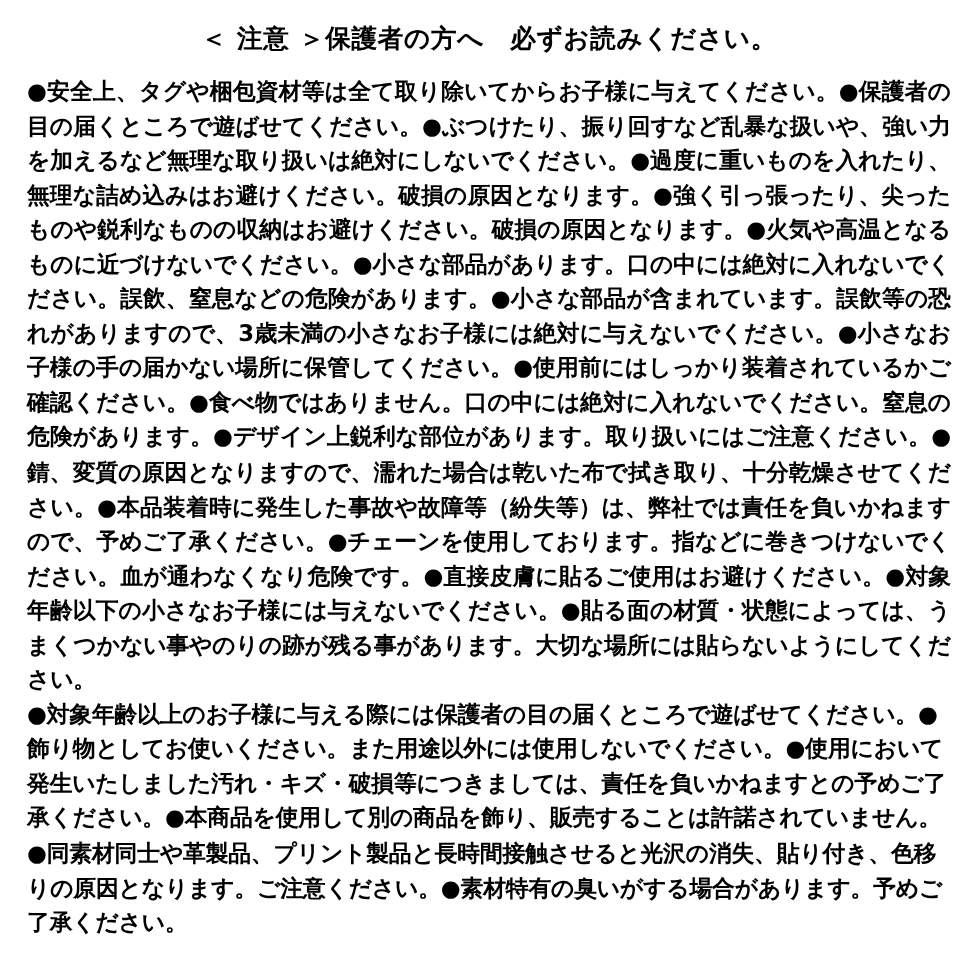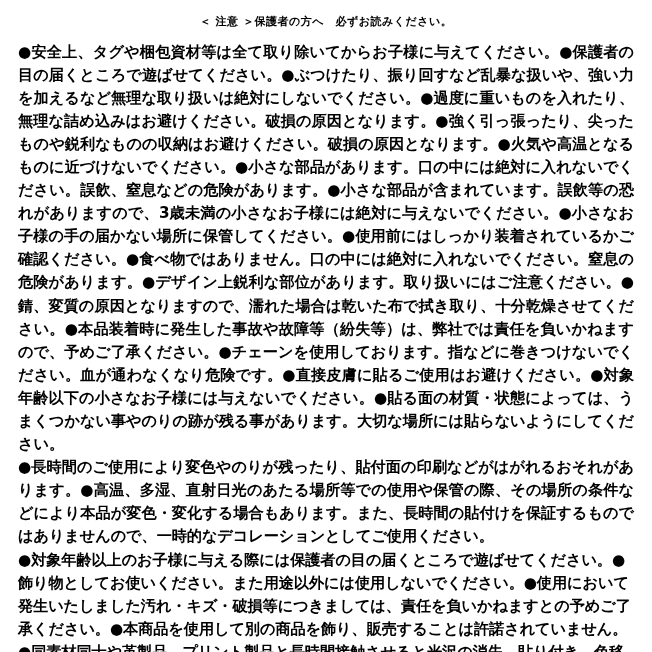--- a/index.html
+++ b/index.html
@@ -17,21 +17,21 @@
   .page {
     width: 652px;
     height: 652px;
     box-sizing: border-box;
     padding: 14px 18px 8px 18px;
     background: #ffffff;
   }
   .heading {
     text-align: center;
     font-weight: 700;
-    font-size: 11px;
+    font-size: 17px;
     line-height: 1.5;
     letter-spacing: 0.5px;
     margin: 0 0 10px 0;
     white-space: nowrap;
   }
   .body-block {
     font-size: 15.2px;
     line-height: 1.52;
     text-align: justify;
     text-justify: inter-character;
@@ -49,16 +49,15 @@
     text-align: left;
   }
 </style>
 </head>
 <body>
 
 <div class="page">
   <div class="heading">＜ 注意 ＞保護者の方へ　必ずお読みください。</div>
   <div class="body-block">
     <p>●安全上、タグや梱包資材等は全て取り除いてからお子様に与えてください。●保護者の目の届くところで遊ばせてください。●ぶつけたり、振り回すなど乱暴な扱いや、強い力を加えるなど無理な取り扱いは絶対にしないでください。●過度に重いものを入れたり、無理な詰め込みはお避けください。破損の原因となります。●強く引っ張ったり、尖ったものや鋭利なものの収納はお避けください。破損の原因となります。●火気や高温となるものに近づけないでください。●小さな部品があります。口の中には絶対に入れないでください。誤飲、窒息などの危険があります。●小さな部品が含まれています。誤飲等の恐れがありますので、3歳未満の小さなお子様には絶対に与えないでください。●小さなお子様の手の届かない場所に保管してください。●使用前にはしっかり装着されているかご確認ください。●食べ物ではありません。口の中には絶対に入れないでください。窒息の危険があります。●デザイン上鋭利な部位があります。取り扱いにはご注意ください。●錆、変質の原因となりますので、濡れた場合は乾いた布で拭き取り、十分乾燥させてください。●本品装着時に発生した事故や故障等（紛失等）は、弊社では責任を負いかねますので、予めご了承ください。●チェーンを使用しております。指などに巻きつけないでください。血が通わなくなり危険です。●直接皮膚に貼るご使用はお避けください。●対象年齢以下の小さなお子様には与えないでください。●貼る面の材質・状態によっては、うまくつかない事やのりの跡が残る事があります。大切な場所には貼らないようにしてください。</p>
-    <p>●長時間のご使用により変色やのりが残ったり、貼付面の印刷などがはがれるおそれがあります。●高温、多湿、直射日光のあたる場所等での使用や保管の際、その場所の条件などにより本品が変色・変化する場合もあります。また、長時間の貼付けを保証するものではありませんので、一時的なデコレーションとしてご使用ください。</p>
     <p>●対象年齢以上のお子様に与える際には保護者の目の届くところで遊ばせてください。●飾り物としてお使いください。また用途以外には使用しないでください。●使用において発生いたしました汚れ・キズ・破損等につきましては、責任を負いかねますとの予めご了承ください。●本商品を使用して別の商品を飾り、販売することは許諾されていません。●同素材同士や革製品、プリント製品と長時間接触させると光沢の消失、貼り付き、色移りの原因となります。ご注意ください。●素材特有の臭いがする場合があります。予めご了承ください。</p>
   </div>
 </div>
 
 </body></html>

